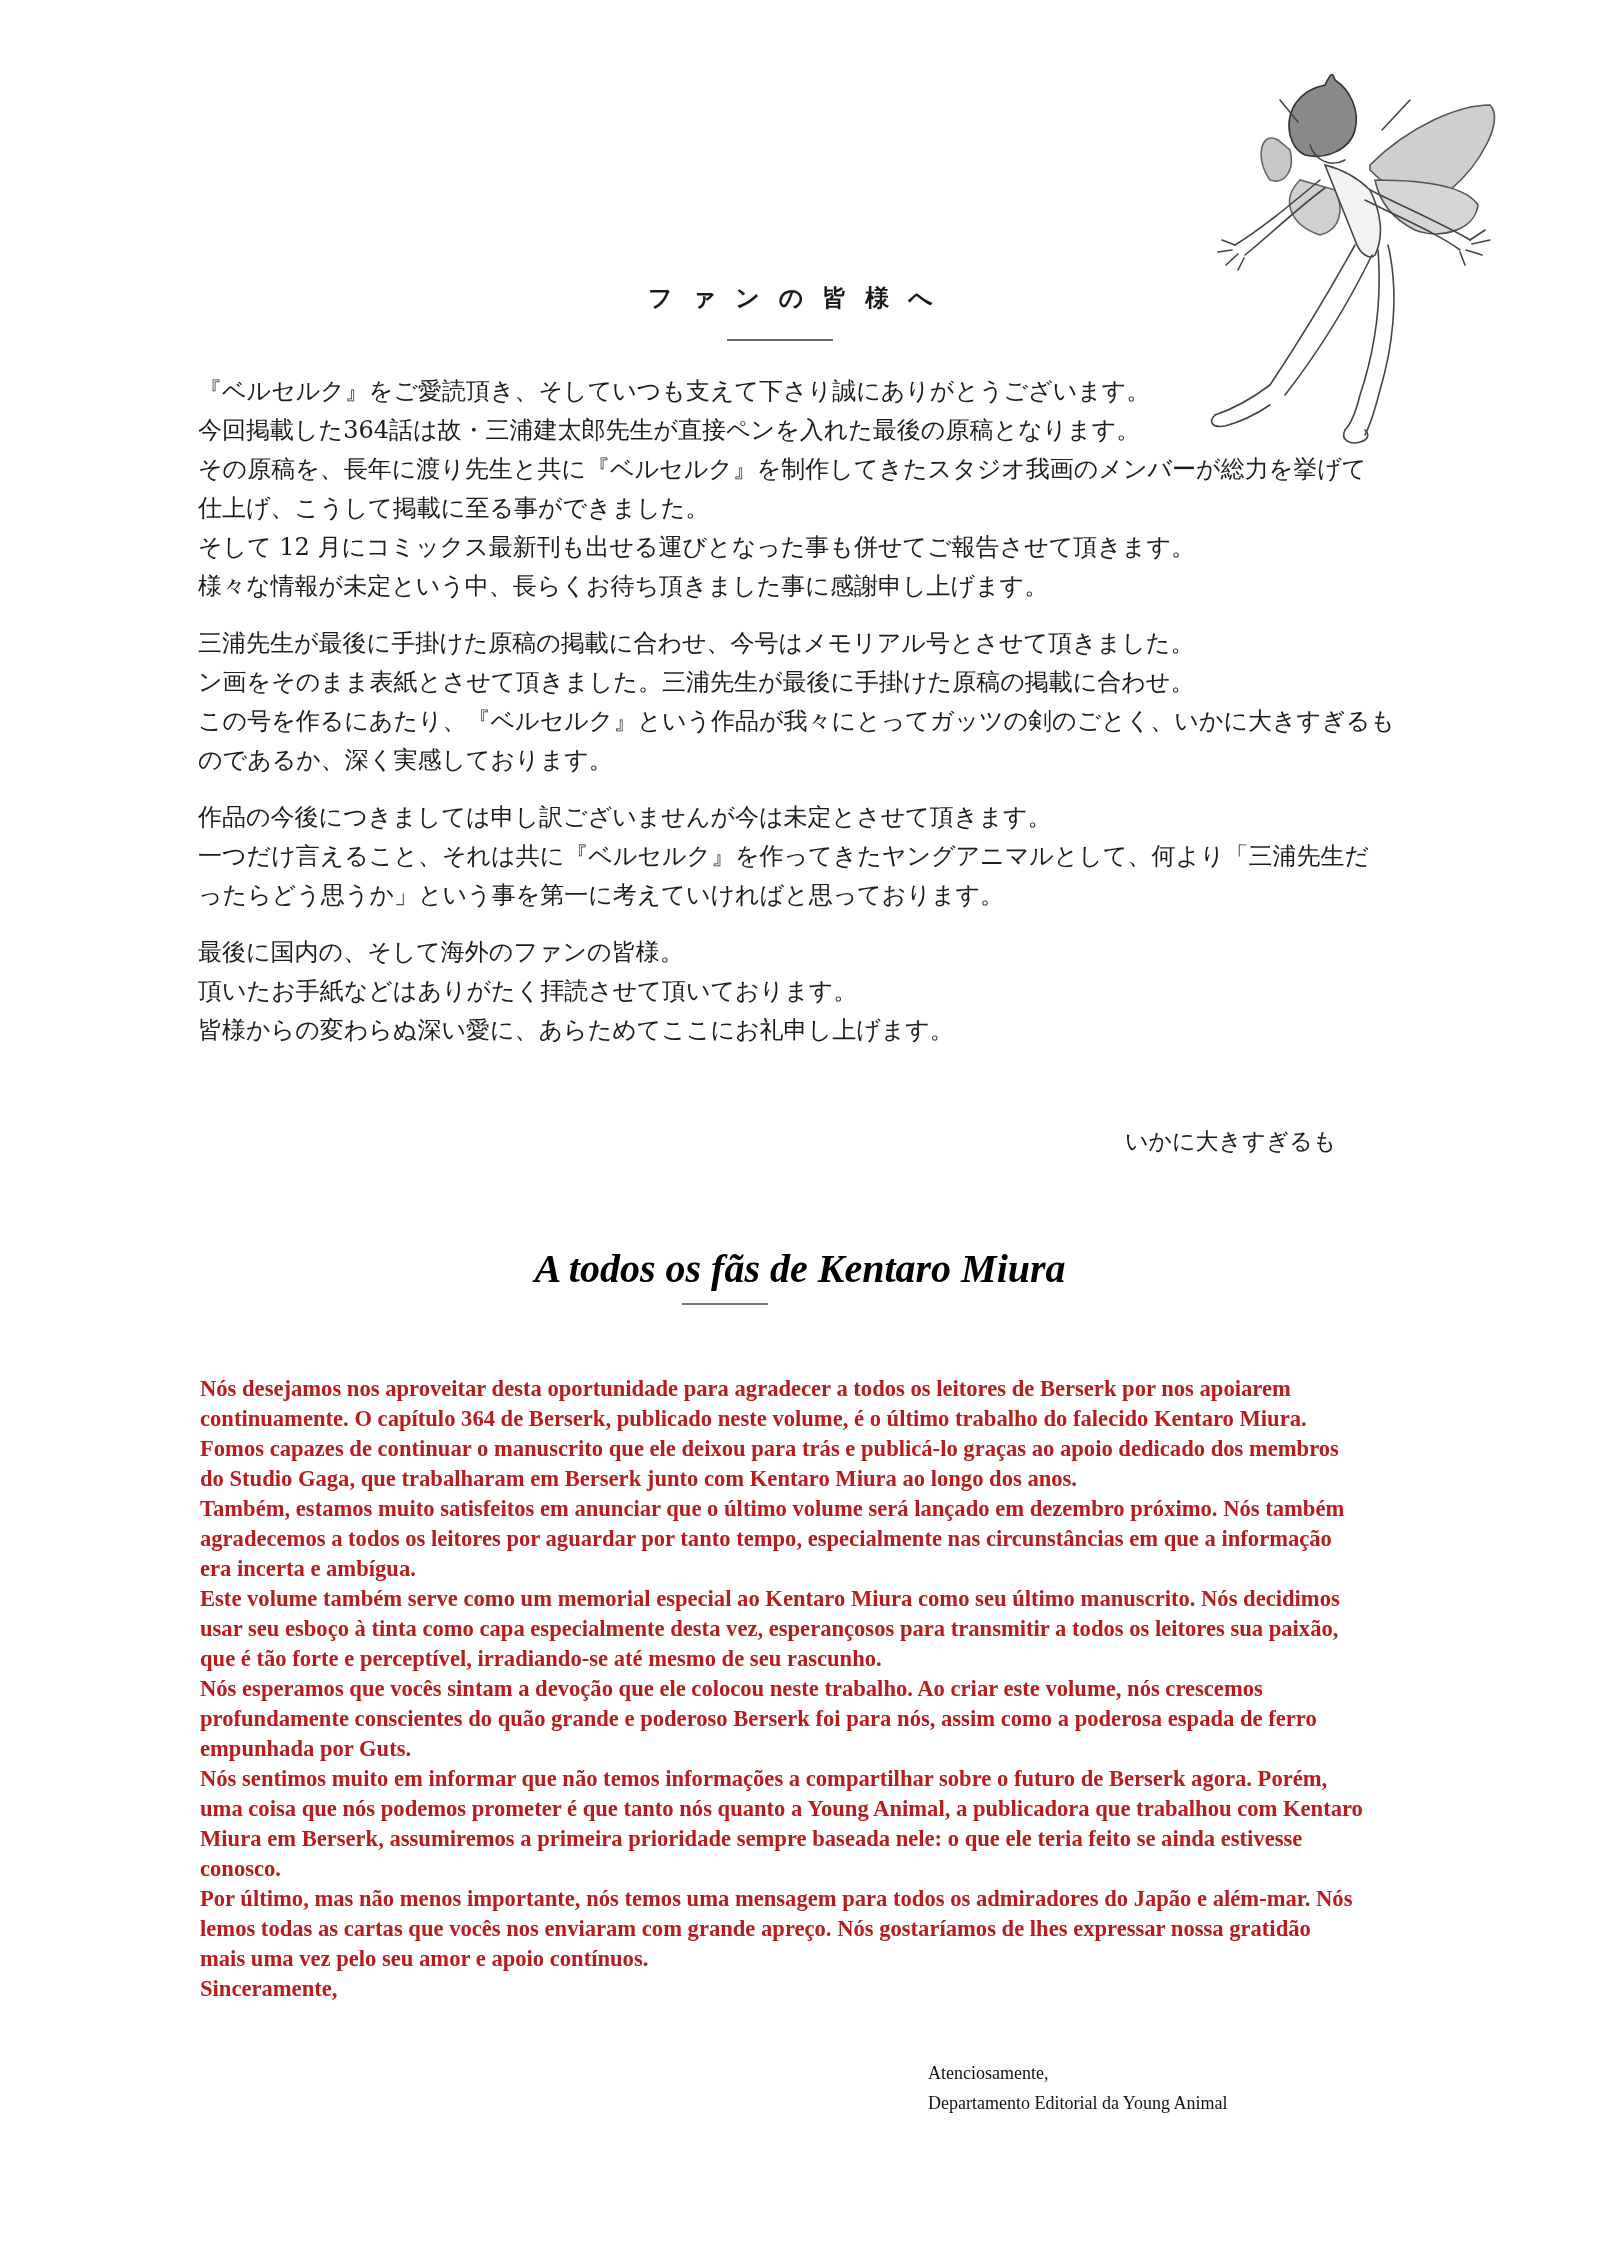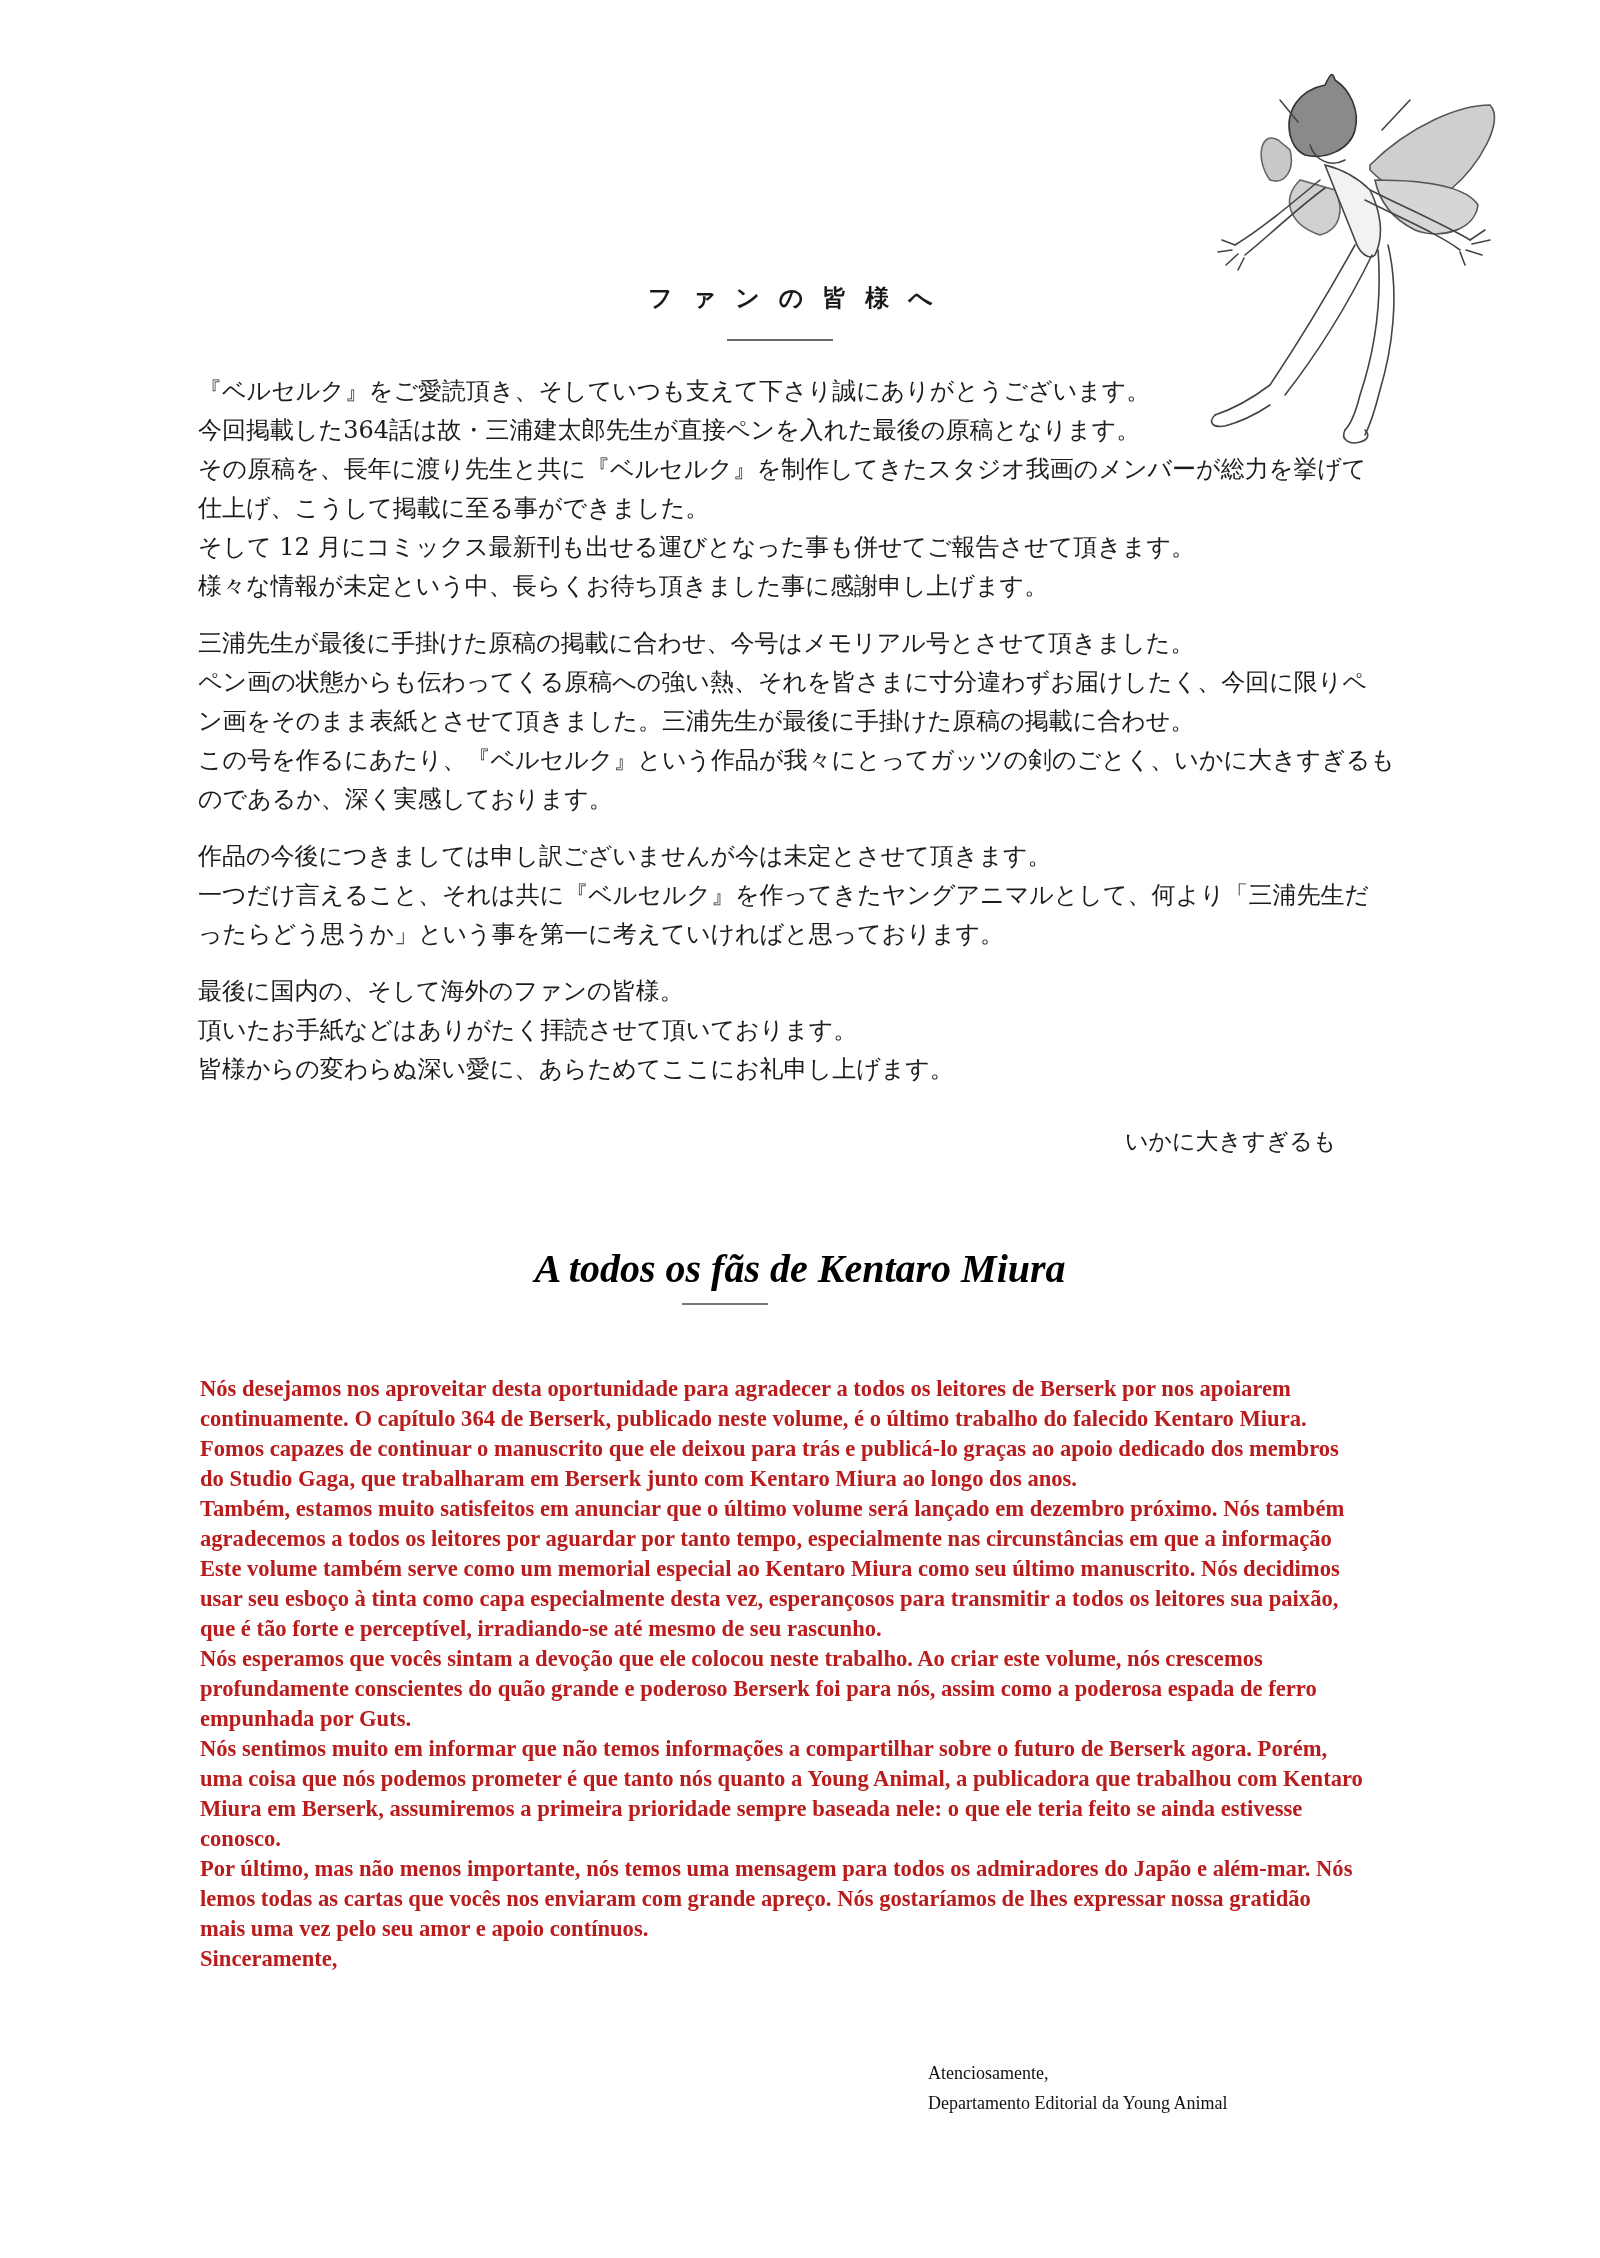--- a/index.html
+++ b/index.html
@@ -88,21 +88,20 @@
     <div class="jp-para">
       <span class="jp-line">『ベルセルク』をご愛読頂き、そしていつも支えて下さり誠にありがとうございます。</span>
       <span class="jp-line">今回掲載した364話は故・三浦建太郎先生が直接ペンを入れた最後の原稿となります。</span>
       <span class="jp-line">その原稿を、長年に渡り先生と共に『ベルセルク』を制作してきたスタジオ我画のメンバーが総力を挙げて</span>
       <span class="jp-line">仕上げ、こうして掲載に至る事ができました。</span>
       <span class="jp-line">そして 12 月にコミックス最新刊も出せる運びとなった事も併せてご報告させて頂きます。</span>
       <span class="jp-line">様々な情報が未定という中、長らくお待ち頂きました事に感謝申し上げます。</span>
     </div>
     <div class="jp-para">
       <span class="jp-line">三浦先生が最後に手掛けた原稿の掲載に合わせ、今号はメモリアル号とさせて頂きました。</span>
-      <span class="jp-line">ペン画の状態からも伝わってくる原稿への強い熱、それを皆さまに寸分違わずお届けしたく、今回に限りペ</span>
       <span class="jp-line">ン画をそのまま表紙とさせて頂きました。三浦先生が最後に手掛けた原稿の掲載に合わせ。</span>
       <span class="jp-line">この号を作るにあたり、『ベルセルク』という作品が我々にとってガッツの剣のごとく、いかに大きすぎるも</span>
       <span class="jp-line">のであるか、深く実感しております。</span>
     </div>
     <div class="jp-para">
       <span class="jp-line">作品の今後につきましては申し訳ございませんが今は未定とさせて頂きます。</span>
       <span class="jp-line">一つだけ言えること、それは共に『ベルセルク』を作ってきたヤングアニマルとして、何より「三浦先生だ</span>
       <span class="jp-line">ったらどう思うか」という事を第一に考えていければと思っております。</span>
     </div>
     <div class="jp-para">
@@ -117,20 +116,21 @@
   <div class="pt-title">A todos os fãs de Kentaro Miura</div>
   <div class="pt-rule"></div>
 
   <div class="pt-body">
     <span class="pt-line">Nós desejamos nos aproveitar desta oportunidade para agradecer a todos os leitores de Berserk por nos apoiarem</span>
     <span class="pt-line">continuamente. O capítulo 364 de Berserk, publicado neste volume, é o último trabalho do falecido Kentaro Miura.</span>
     <span class="pt-line">Fomos capazes de continuar o manuscrito que ele deixou para trás e publicá-lo graças ao apoio dedicado dos membros</span>
     <span class="pt-line">do Studio Gaga, que trabalharam em Berserk junto com Kentaro Miura ao longo dos anos.</span>
     <span class="pt-line">Também, estamos muito satisfeitos em anunciar que o último volume será lançado em dezembro próximo. Nós também</span>
     <span class="pt-line">agradecemos a todos os leitores por aguardar por tanto tempo, especialmente nas circunstâncias em que a informação</span>
+    <span class="pt-line">era incerta e ambígua.</span>
     <span class="pt-line">Este volume também serve como um memorial especial ao Kentaro Miura como seu último manuscrito. Nós decidimos</span>
     <span class="pt-line">usar seu esboço à tinta como capa especialmente desta vez, esperançosos para transmitir a todos os leitores sua paixão,</span>
     <span class="pt-line">que é tão forte e perceptível, irradiando-se até mesmo de seu rascunho.</span>
     <span class="pt-line">Nós esperamos que vocês sintam a devoção que ele colocou neste trabalho. Ao criar este volume, nós crescemos</span>
     <span class="pt-line">profundamente conscientes do quão grande e poderoso Berserk foi para nós, assim como a poderosa espada de ferro</span>
     <span class="pt-line">empunhada por Guts.</span>
     <span class="pt-line">Nós sentimos muito em informar que não temos informações a compartilhar sobre o futuro de Berserk agora. Porém,</span>
     <span class="pt-line">uma coisa que nós podemos prometer é que tanto nós quanto a Young Animal, a publicadora que trabalhou com Kentaro</span>
     <span class="pt-line">Miura em Berserk, assumiremos a primeira prioridade sempre baseada nele: o que ele teria feito se ainda estivesse</span>
     <span class="pt-line">conosco.</span>

